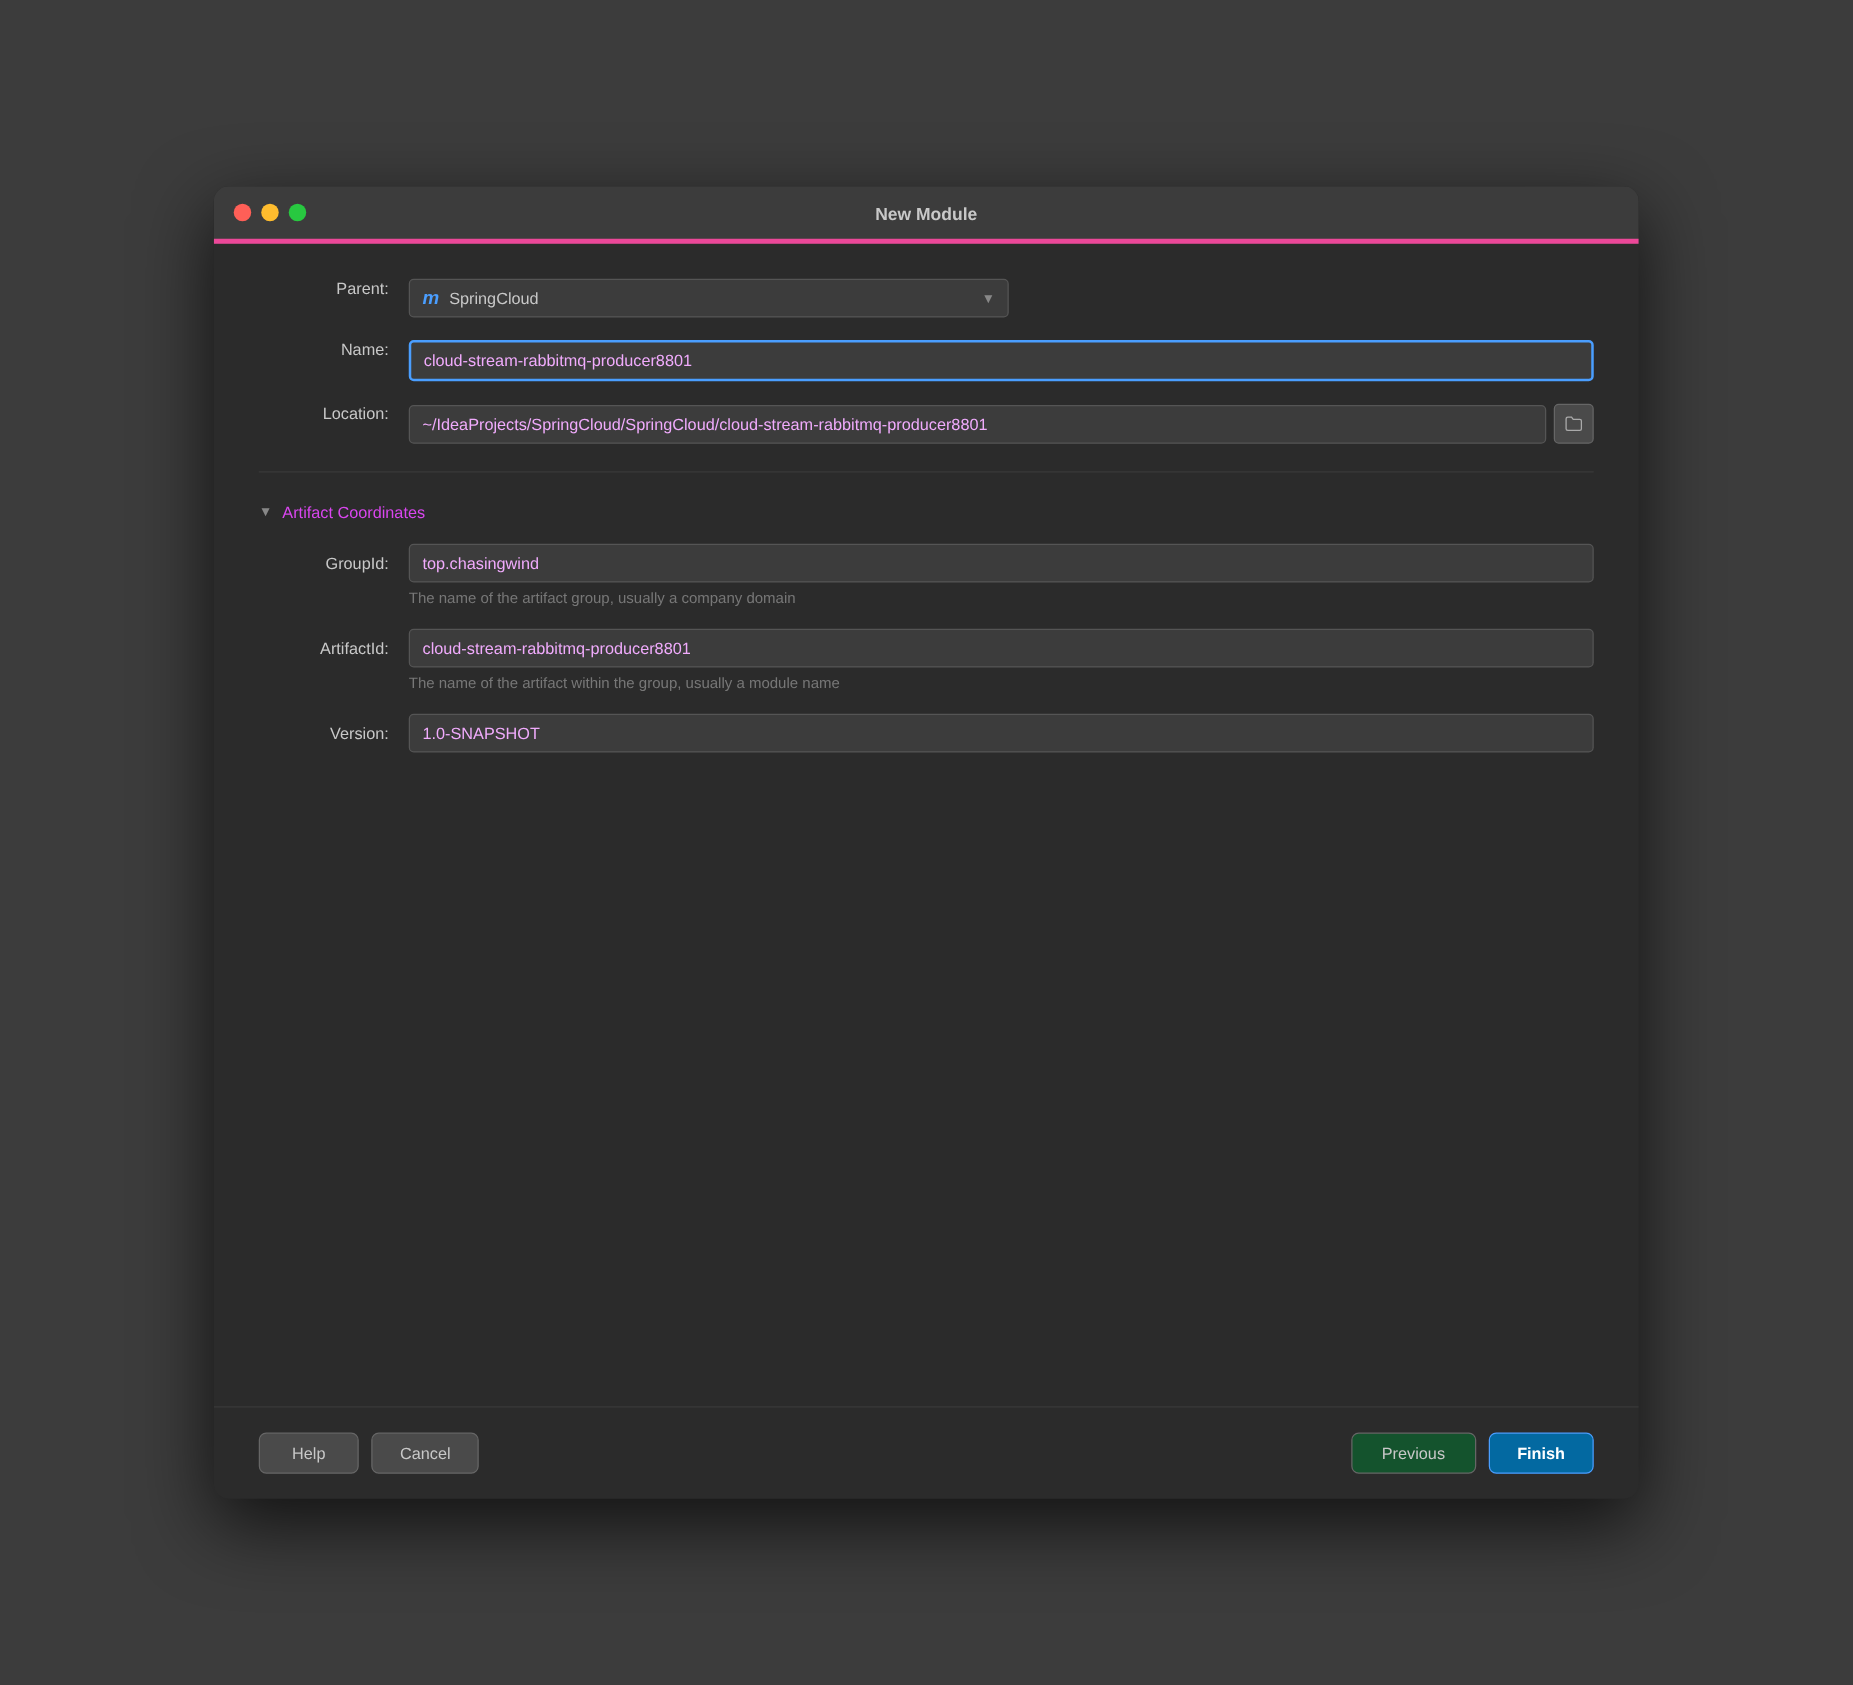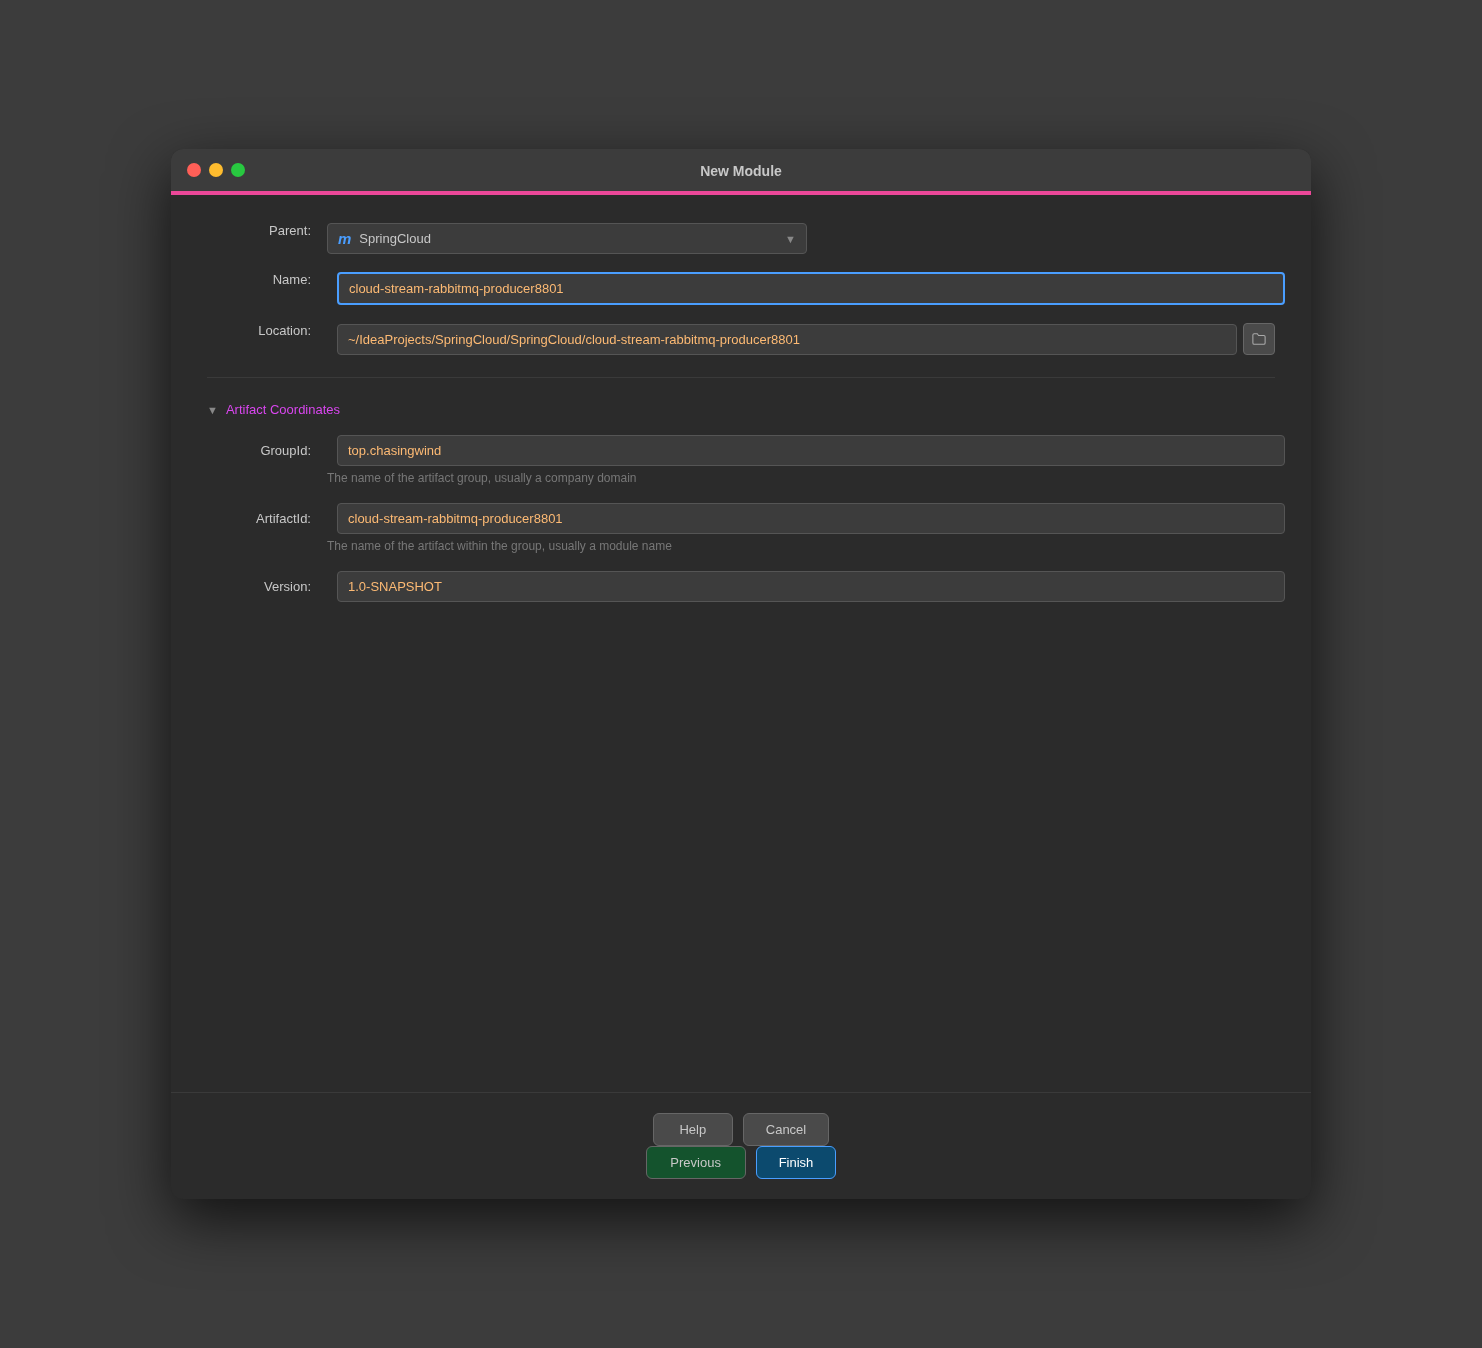--- a/index.html
+++ b/index.html
@@ -117,26 +117,25 @@
     .dropdown-select .arrow {
       margin-left: auto;
       color: #888;
       font-size: 11px;
     }
 
     .text-input {
       background: #3c3c3c;
       border: 1px solid #555;
       border-radius: 4px;
-      color: #fdba74;
+      color: #f0abfc;
       font-size: 13px;
       padding: 7px 10px;
       width: 100%;
       outline: none;
-      margin-left: 10px;
     }
 
     .text-input.focused {
       border-color: #4a9eff;
       border-width: 2px;
     }
 
     .location-row {
       display: flex;
       align-items: center;
@@ -215,21 +214,20 @@
       margin-bottom: 12px;
       padding-left: 0;
     }
 
     .dialog-footer {
       padding: 20px 36px;
       display: flex;
       align-items: center;
       justify-content: space-between;
       border-top: 1px solid #3a3a3a;
-      flex-direction: column;
     }
 
     .footer-left {
       display: flex;
       gap: 10px;
     }
 
     .footer-right {
       display: flex;
       gap: 10px;
@@ -241,24 +239,24 @@
       font-size: 13px;
       cursor: pointer;
       border: 1px solid #666;
       background: #4a4a4a;
       color: #c8c8c8;
       min-width: 80px;
       text-align: center;
     }
 
     .btn-primary {
-      background: #0c4a6e;
+      background: #0369a1;
       border-color: #4a9eff;
       color: #fff;
-      font-weight: 400;
+      font-weight: 700;
     }
 
     .btn-previous {
       background: #14532d;
       border-color: #666;
       color: #c8c8c8;
       min-width: 100px;
     }
 
     .divider {

